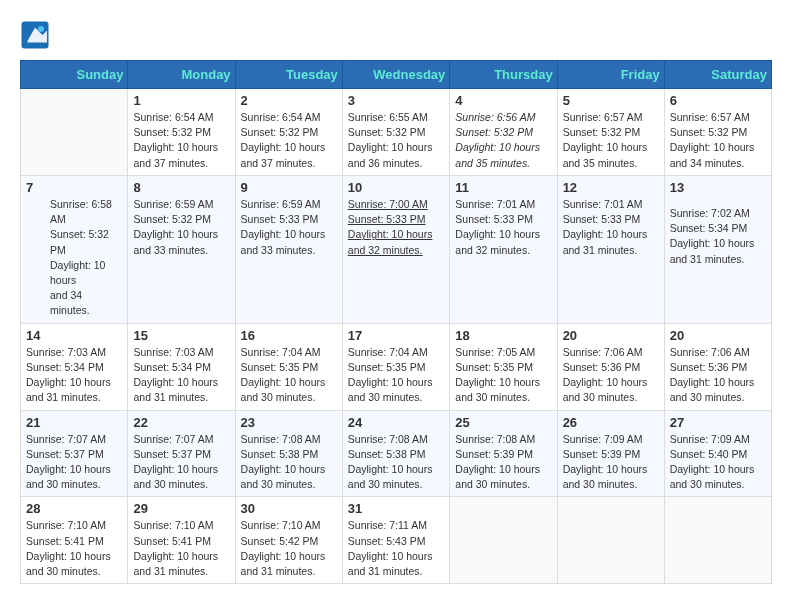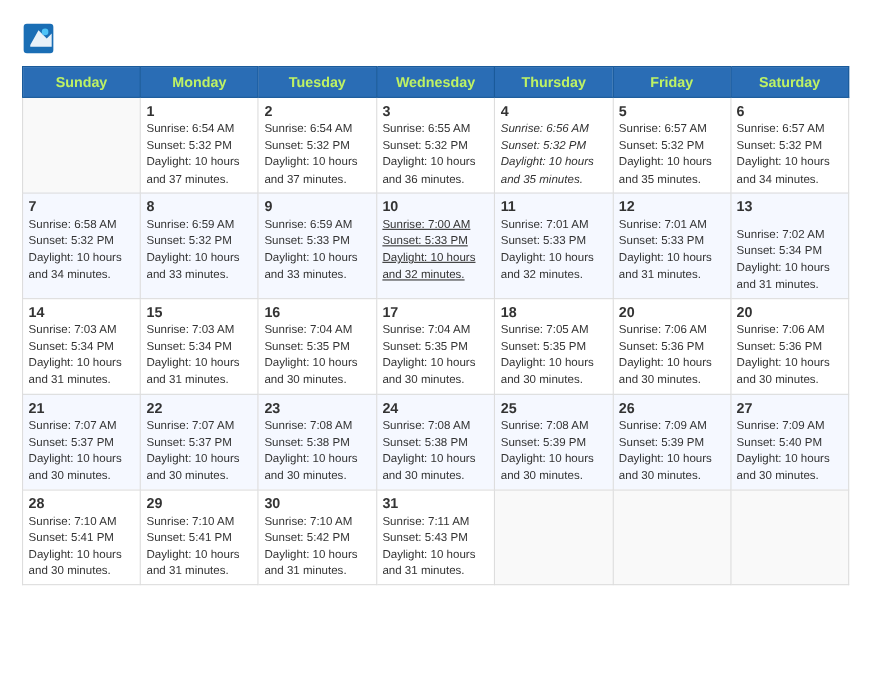--- a/index.html
+++ b/index.html
@@ -47,24 +47,24 @@
       color: #555;
       margin-top: 2px;
     }
     .calendar-table {
       width: 100%;
       border-collapse: collapse;
       border: 1px solid #ccc;
     }
     .calendar-table th {
       background: #2a6db5;
-      color: #bef264;
+      color: #5eead4;
       padding: 6px 4px;
       font-size: 13px;
-      text-align: center;
+      text-align: right;
       border: 1px solid #1a5a9a;
     }
     .calendar-table td {
       vertical-align: top;
       padding: 4px 5px;
       border: 1px solid #ddd;
       width: 108px;
       min-height: 80px;
       background: #fff;
     }
@@ -161,21 +161,21 @@
           <div class="day-number">6</div>
           <div class="day-info" style="white-space: pre-line;">Sunrise: 6:57 AM
 Sunset: 5:32 PM
 Daylight: 10 hours
 and 34 minutes.</div>
         </td>
       </tr>
       <tr>
         <td>
           <div class="day-number">7</div>
-          <div class="day-info" style="white-space: pre-line;">Sunrise: 6:58 AM
+          <div class="day-info" style="white-space: pre-line; margin-left: 24px;">Sunrise: 6:58 AM
 Sunset: 5:32 PM
 Daylight: 10 hours
 and 34 minutes.</div>
         </td>
         <td>
           <div class="day-number">8</div>
           <div class="day-info" style="white-space: pre-line;">Sunrise: 6:59 AM
 Sunset: 5:32 PM
 Daylight: 10 hours
 and 33 minutes.</div>

